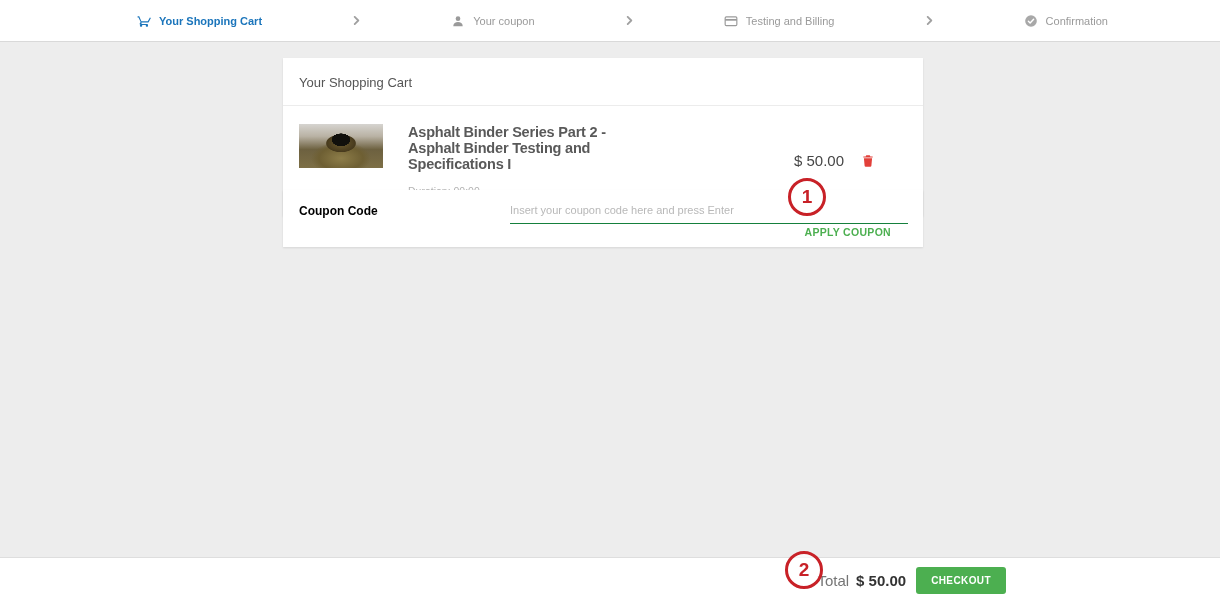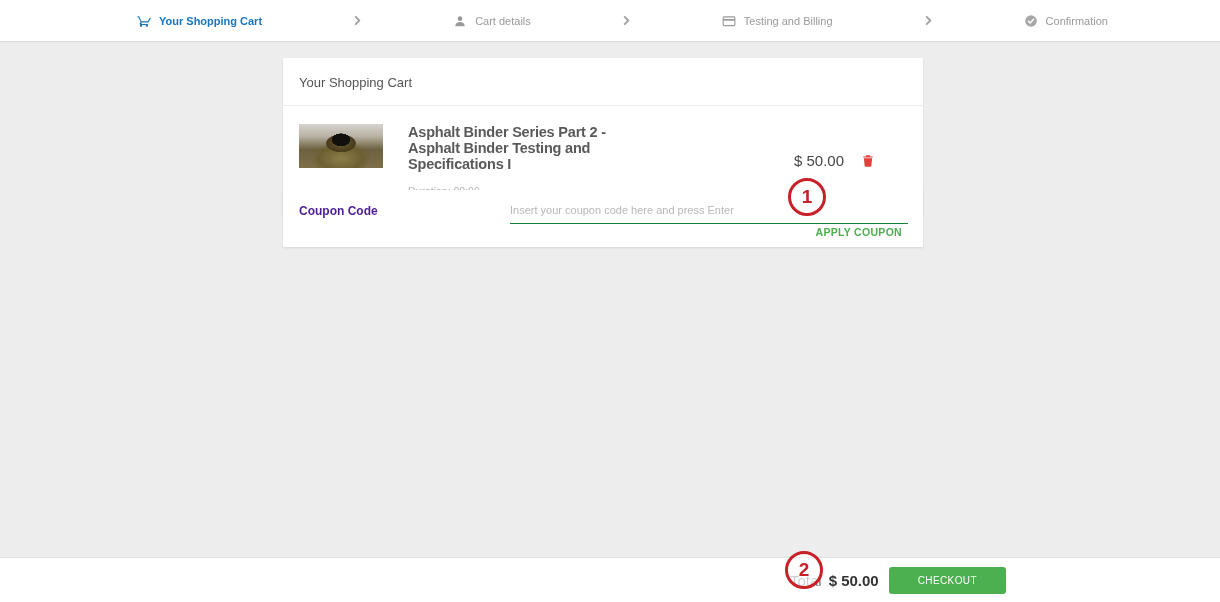--- a/index.html
+++ b/index.html
@@ -59,48 +59,48 @@
   .price {
     margin-left:auto; align-self:center;
     font-size:15px; color:#464646; white-space:nowrap;
   }
   .trash-btn {
     border:none; background:none; cursor:pointer;
     align-self:center; margin-left:17px; padding:0; line-height:0;
   }
 
   .coupon-card { top:148px; height:57px; }
-  .coupon-label { position:absolute; left:16px; top:14px; font-size:12px; font-weight:700; color:#4c1d95; }
+  .coupon-label { position:absolute; left:16px; top:14px; font-size:12px; font-weight:700; color:#000000; }
   .coupon-input {
     position:absolute; left:227px; top:8px; width:398px;
     border:none; border-bottom:1px solid #15803d; outline:none;
     font-family:"Liberation Sans", sans-serif;
     font-size:11px; color:#555; padding:6px 0 7px 0; background:transparent;
   }
   .coupon-input::placeholder { color:#b8b8b8; opacity:1; }
   .apply-coupon {
-    position:absolute; right:21px; top:36px;
+    position:absolute; right:32px; top:36px;
     font-size:10.5px; font-weight:700; color:#4caf50;
     letter-spacing:0.3px; text-decoration:none; cursor:pointer;
   }
 
   
   .bottombar {
     position:absolute; left:0; bottom:0; width:1220px; height:45px;
     background:#fff; border-top:1px solid #dedede;
     display:flex; align-items:center; justify-content:flex-end;
     padding-right:214px;
   }
   .total-label { font-size:15px; color:#757575; margin-right:7px; }
   .total-value { font-size:15px; font-weight:700; color:#333; margin-right:10px; }
   .checkout-btn {
     background:#4caf50; color:#fff; border:none; border-radius:3px;
     font-family:"Liberation Sans", sans-serif;
-    font-size:10px; font-weight:400; letter-spacing:0.4px;
-    padding:8px 29px; cursor:pointer;
+    font-size:10px; font-weight:700; letter-spacing:0.4px;
+    padding:8px 15px; cursor:pointer;
   }
 
   
   .annotation {
     position:absolute; width:38px; height:38px;
     border:3px solid #c82127; border-radius:50%;
     background:rgba(255,255,255,0.65);
     color:#c82127; font-size:19px; font-weight:700;
     display:flex; align-items:center; justify-content:center;
     z-index:20;
@@ -126,21 +126,21 @@
       <path d="M3 1l4 4-4 4" fill="none" stroke="#a0a0a0" stroke-width="2" stroke-linecap="round" stroke-linejoin="round"></path>
     </svg>
 
   <div class="step">
     <span class="sicon">
       <svg viewBox="0 0 24 24" width="14" height="14" fill="#9a9a9a">
           <circle cx="12" cy="8" r="4"></circle>
           <path d="M4 20c0-4 3.6-6.5 8-6.5s8 2.5 8 6.5v1H4v-1z"></path>
         </svg>
     </span>
-    <span>Cart details</span>
+    <span>Your coupon</span>
   </div>
 
   <svg class="chev" viewBox="0 0 10 10">
       <path d="M3 1l4 4-4 4" fill="none" stroke="#a0a0a0" stroke-width="2" stroke-linecap="round" stroke-linejoin="round"></path>
     </svg>
 
   <div class="step">
     <span class="sicon">
       <svg viewBox="0 0 24 24" width="14" height="14" fill="none" stroke="#9a9a9a" stroke-width="2">
           <rect x="2" y="5" width="20" height="15" rx="2"></rect>

